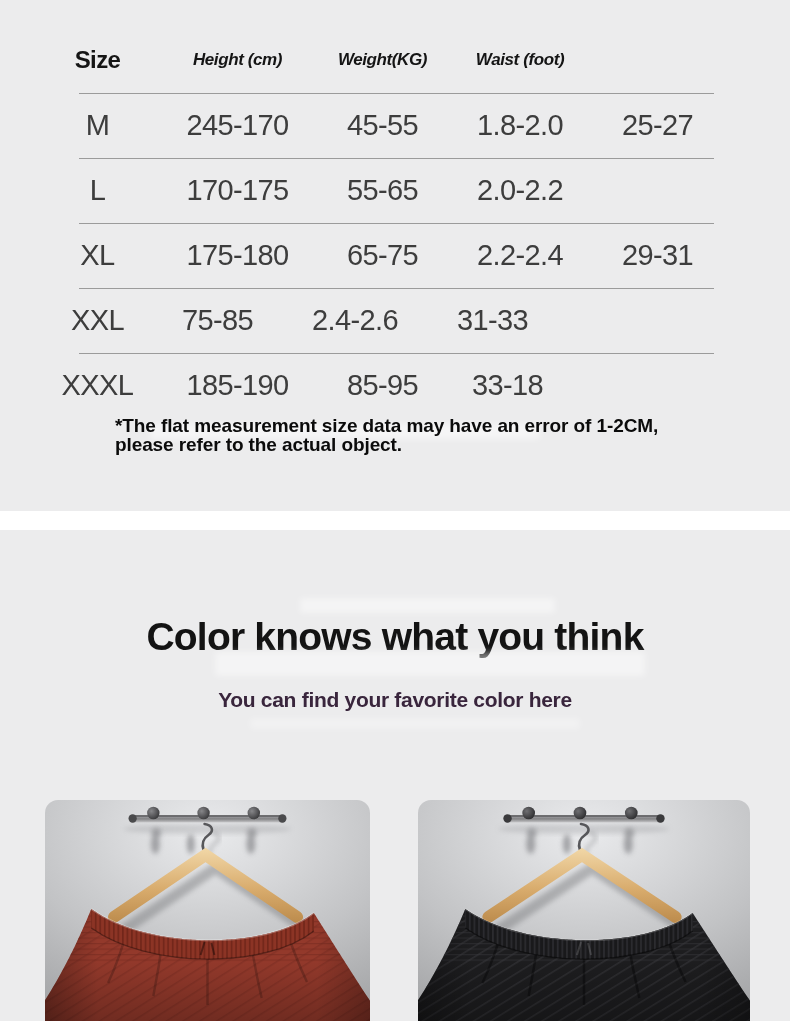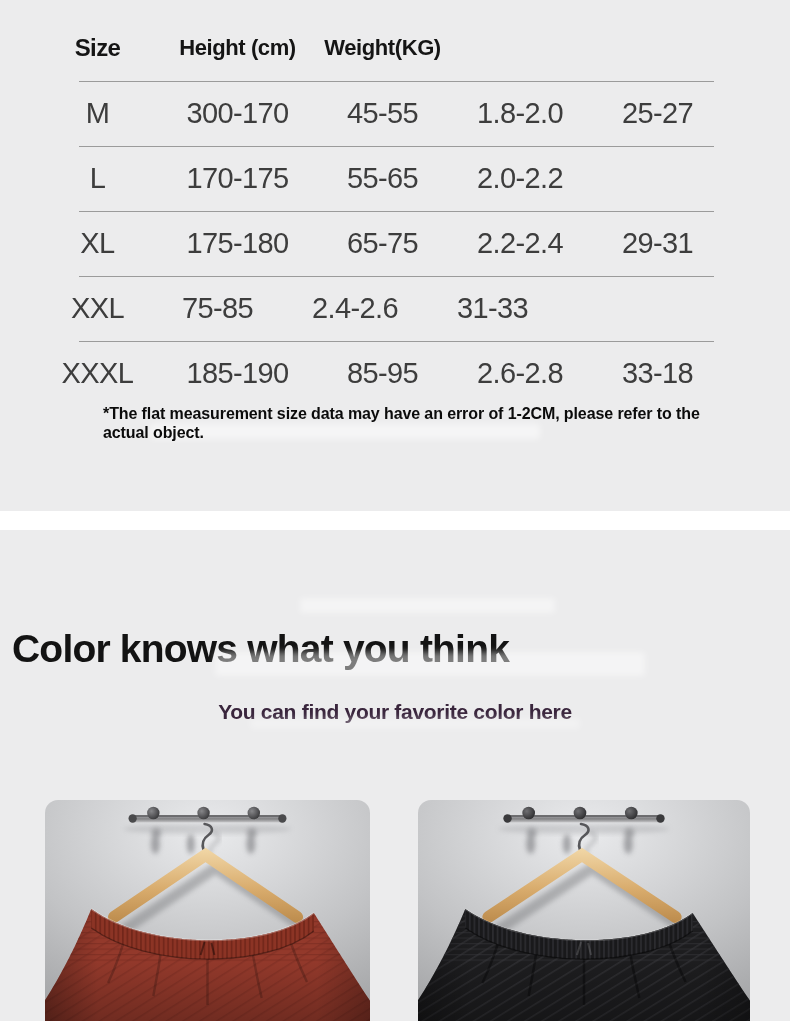--- a/index.html
+++ b/index.html
@@ -1,39 +1,39 @@
 <!DOCTYPE html>
 <html><head>
 <meta charset="utf-8">
 <style>
   html,body{margin:0;padding:0;background:#fff;}
   .page{position:relative;width:790px;height:1021px;overflow:hidden;
         font-family:"Liberation Sans",sans-serif;background:#fff;}
 
   
   .size-section{position:absolute;left:0;top:0;width:790px;height:511px;background:#ececed;}
-  .size-table{position:absolute;left:40px;top:4px;width:680px;}
+  .size-table{position:absolute;left:40px;top:16px;width:680px;}
   .trow{display:flex;}
   .trow>div{display:flex;align-items:center;justify-content:center;box-sizing:border-box;}
   .c0{width:115px}.c1{width:165px}.c2{width:125px}.c3{width:150px}.c4{width:125px}
   .thead{height:77px;}
   .thead>div{font-weight:bold;color:#151515;padding-top:11px;}
   .h-lg{font-size:24px;letter-spacing:-0.6px;}
-  .h-sm{font-size:22px;letter-spacing:-0.4px;}
+  .h-sm{font-size:17px;letter-spacing:-0.4px;font-style:italic;}
   .brow{height:65px;position:relative;font-size:29px;color:#3d3d3d;letter-spacing:-0.6px;}
   .brow::before{content:"";position:absolute;left:39px;top:0;width:635px;height:1.4px;background:#9b9b9b;}
-  .note{position:absolute;left:103px;top:405px;width:600px;margin:0;
-        font-size:16px;font-weight:bold;color:#0b0b0b;line-height:18.5px;letter-spacing:-0.1px;}
+  .note{position:absolute;left:103px;top:405px;width:600px;margin:12px;
+        font-size:19px;font-weight:bold;color:#0b0b0b;line-height:18.5px;letter-spacing:-0.1px;}
 
   
   .white-gap{position:absolute;left:0;top:511px;width:790px;height:19px;background:#ffffff;}
 
   
   .color-section{position:absolute;left:0;top:530px;width:790px;height:491px;background:#ececed;}
-  .color-title{margin:12px;padding-top:84px;text-align:left;
+  .color-title{margin:0;padding-top:84px;text-align:center;
                font-size:39px;line-height:45px;font-weight:bold;color:#131313;letter-spacing:-0.8px;}
   .color-subtitle{margin:30px 0 0 0;text-align:center;
                   font-size:21px;line-height:22px;font-weight:bold;letter-spacing:-0.3px;color:#39253c;}
 
   
   .ghost{position:absolute;background:rgba(255,255,255,0.45);filter:blur(3px);border-radius:3px;}
   .ghost-note{left:150px;top:424px;width:390px;height:15px;background:rgba(255,255,255,0.5);}
   .g1{left:300px;top:68px;width:255px;height:15px;}
   .g2{left:215px;top:122px;width:430px;height:24px;}
   .g3{left:250px;top:188px;width:330px;height:11px;background:rgba(255,255,255,0.3);}
@@ -49,25 +49,26 @@
 <body>
 
 <div class="page">
 
   <section class="size-section">
     <div class="size-table">
       <div class="trow thead">
         <div class="c0 h-lg">Size</div>
         <div class="c1 h-sm">Height (cm)</div>
         <div class="c2 h-sm">Weight(KG)</div>
+        <div class="c3 h-sm">Waist (foot)</div>
       </div>
 
       <div class="trow brow">
         <div class="c0">M</div>
-        <div class="c1">300-170</div>
+        <div class="c1">245-170</div>
         <div class="c2">45-55</div>
         <div class="c3">1.8-2.0</div>
         <div class="c4">25-27</div>
       </div>
       <div class="trow brow">
         <div class="c0">L</div>
         <div class="c1">170-175</div>
         <div class="c2">55-65</div>
         <div class="c3">2.0-2.2</div>
       </div>
@@ -81,21 +82,20 @@
       <div class="trow brow">
         <div class="c0">XXL</div>
         <div class="c2">75-85</div>
         <div class="c3">2.4-2.6</div>
         <div class="c4">31-33</div>
       </div>
       <div class="trow brow">
         <div class="c0">XXXL</div>
         <div class="c1">185-190</div>
         <div class="c2">85-95</div>
-        <div class="c3">2.6-2.8</div>
         <div class="c4">33-18</div>
       </div>
     </div>
 
     <div class="ghost ghost-note"></div>
     <p class="note">*The flat measurement size data may have an error of 1-2CM, please refer to the actual object.</p>
   </section>
 
   <div class="white-gap"></div>
 

